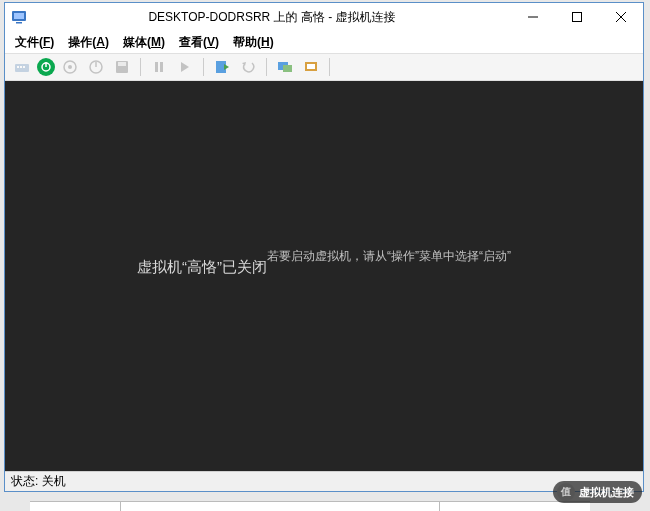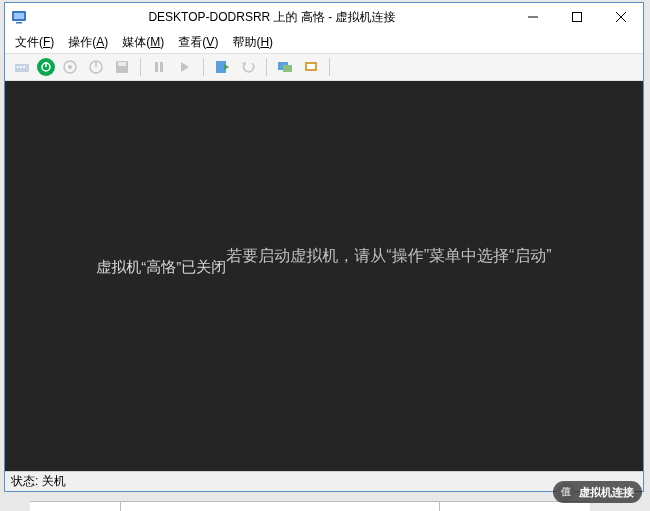--- a/index.html
+++ b/index.html
@@ -43,21 +43,21 @@
   .menubar {
     height: 22px;
     display: flex;
     align-items: center;
     padding-left: 10px;
     gap: 14px;
     background: #fff;
     font-size: 12px;
     color: #000;
   }
-  .menu-item { cursor: default; }
+  .menu-item { cursor: default; font-weight: bold; }
   .menu-item u { text-decoration: underline; }
   .toolbar {
     height: 28px;
     background: #f5f5f5;
     border-top: 1px solid #e0e0e0;
     border-bottom: 1px solid #e0e0e0;
     display: flex;
     align-items: center;
     padding-left: 6px;
     gap: 4px;
@@ -74,21 +74,21 @@
     position: relative;
     height: 390px;
     background: #252525;
     display: flex;
     flex-direction: row;
     align-items: center;
     justify-content: center;
     color: #d8d8d8;
   }
   .msg-main { font-size: 15px; margin-bottom: 18px; }
-  .msg-sub { font-size: 16px; margin-bottom: 40px; color: #c0c0c0; }
+  .msg-sub { font-size: 12px; margin-bottom: 40px; color: #c0c0c0; }
   .highlight-box {
     border: 3px solid #ff0000;
     padding: 8px 20px;
     display: inline-block;
   }
   .start-btn {
     background: #3a3a3a;
     border: 1px dotted #888;
     color: #ddd;
     padding: 4px 18px;

